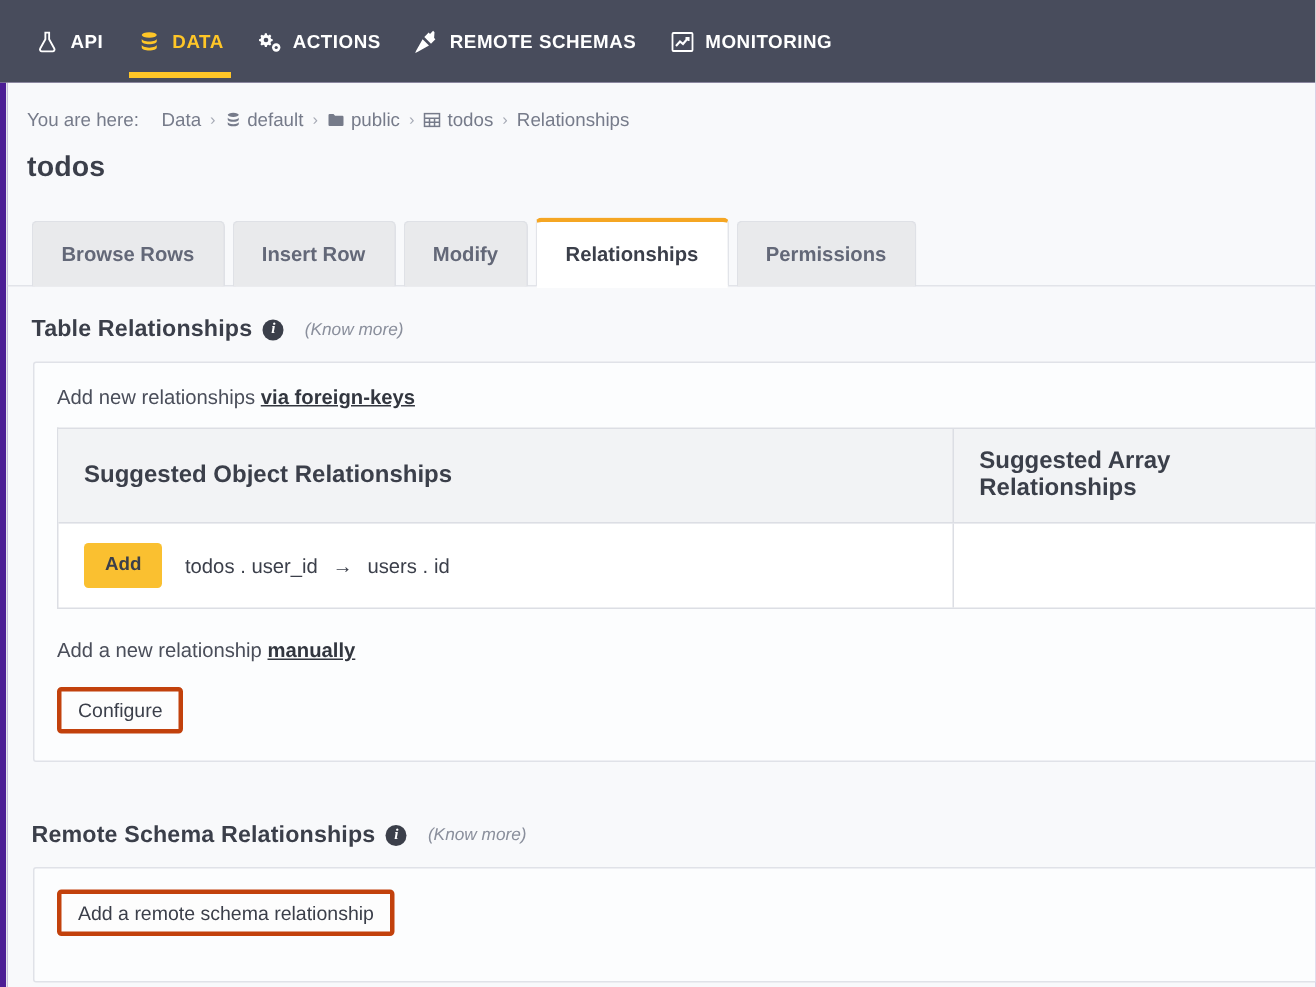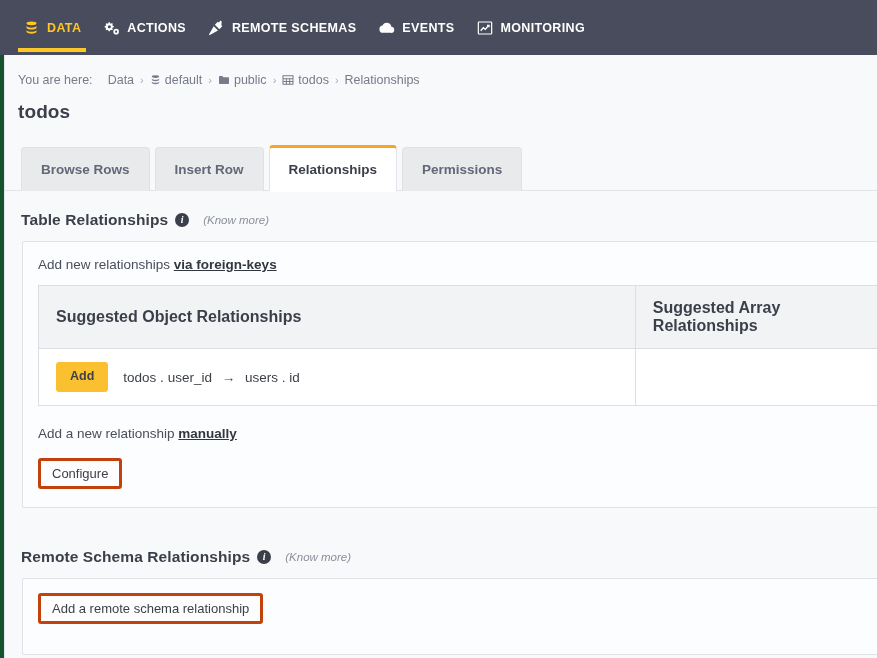--- a/index.html
+++ b/index.html
@@ -58,21 +58,21 @@
     position: absolute;
     left: 6px; right: 6px; bottom: 3px;
     height: 4px;
     background: #ffc627;
   }
 
   
   .page {
     position: relative;
     height: 603px;
-    background: #14532d;
+    background: #4c1d95;
   }
   .left-rule {
     position: absolute;
     left: 4px; top: 0; bottom: 0;
     width: 1px;
     background: #e4e6eb;
   }
   .content {
     position: absolute;
     left: 5px; top: 0; right: 0; bottom: 0;
@@ -287,20 +287,28 @@
     padding: 14px 0 30px 0;
     min-height: 76px;
   }
   .card.remote .plain-btn { margin-top: 0; }
 </style>
 </head>
 <body>
 
 <div class="topnav">
 
+  <div class="nav-item">
+    <span class="nav-ico">
+      <svg width="15" height="16" viewBox="0 0 24 24" fill="none" stroke="#ffffff" stroke-width="2">
+        <path d="M9 2h6M10 2v7L4.5 19a2 2 0 0 0 1.8 3h11.4a2 2 0 0 0 1.8-3L14 9V2"></path>
+      </svg>
+    </span>
+    <span>API</span>
+  </div>
 
   <div class="nav-item active">
     <span class="nav-ico">
       <svg width="15" height="16" viewBox="0 0 24 24" fill="#ffc627">
         <ellipse cx="12" cy="4.5" rx="8" ry="3"></ellipse>
         <path d="M4 8.5c0 1.7 3.6 3 8 3s8-1.3 8-3v3c0 1.7-3.6 3-8 3s-8-1.3-8-3z"></path>
         <path d="M4 15c0 1.7 3.6 3 8 3s8-1.3 8-3v3c0 1.7-3.6 3-8 3s-8-1.3-8-3z"></path>
       </svg>
     </span>
     <span>DATA</span>
@@ -320,28 +328,20 @@
 
   <div class="nav-item">
     <span class="nav-ico">
       <svg width="16" height="16" viewBox="0 0 24 24" fill="#ffffff">
         <path d="M20.5 2.2l-1.4-1.4-3.1 3.1-1.3-1.3-4.4 4.4 6.7 6.7 4.4-4.4-1.3-1.3zM8.6 9.2L2.1 20.8l-.9 2.2 2.2-.9L15 15.6z"></path>
       </svg>
     </span>
     <span>REMOTE SCHEMAS</span>
   </div>
 
-  <div class="nav-item">
-    <span class="nav-ico">
-      <svg width="17" height="16" viewBox="0 0 24 24" fill="#ffffff">
-        <path d="M19.3 10.1A7 7 0 0 0 5.9 8.4 5.5 5.5 0 0 0 6.5 19.3h12.2a4.6 4.6 0 0 0 .6-9.2z"></path>
-      </svg>
-    </span>
-    <span>EVENTS</span>
-  </div>
 
   <div class="nav-item">
     <span class="nav-ico">
       <svg width="16" height="16" viewBox="0 0 24 24" fill="none" stroke="#ffffff" stroke-width="1.8">
         <rect x="2" y="3" width="20" height="18" rx="1"></rect>
         <path d="M5.5 16l4-4.5 3 2.5 5-6" stroke-width="2.1"></path>
         <path d="M15 8h3v3" stroke-width="2.1"></path>
       </svg>
     </span>
     <span>MONITORING</span>
@@ -402,20 +402,23 @@
     </div>
 
     <div class="page-title">todos</div>
 
     <div class="tabs">
       <div class="tab">
         <span>Browse Rows</span>
       </div>
       <div class="tab">
         <span>Insert Row</span>
+      </div>
+      <div class="tab">
+        <span>Modify</span>
       </div>
       <div class="tab active">
         <span>Relationships</span>
       </div>
       <div class="tab">
         <span>Permissions</span>
       </div>
     </div>
 
     <div class="section-head">

